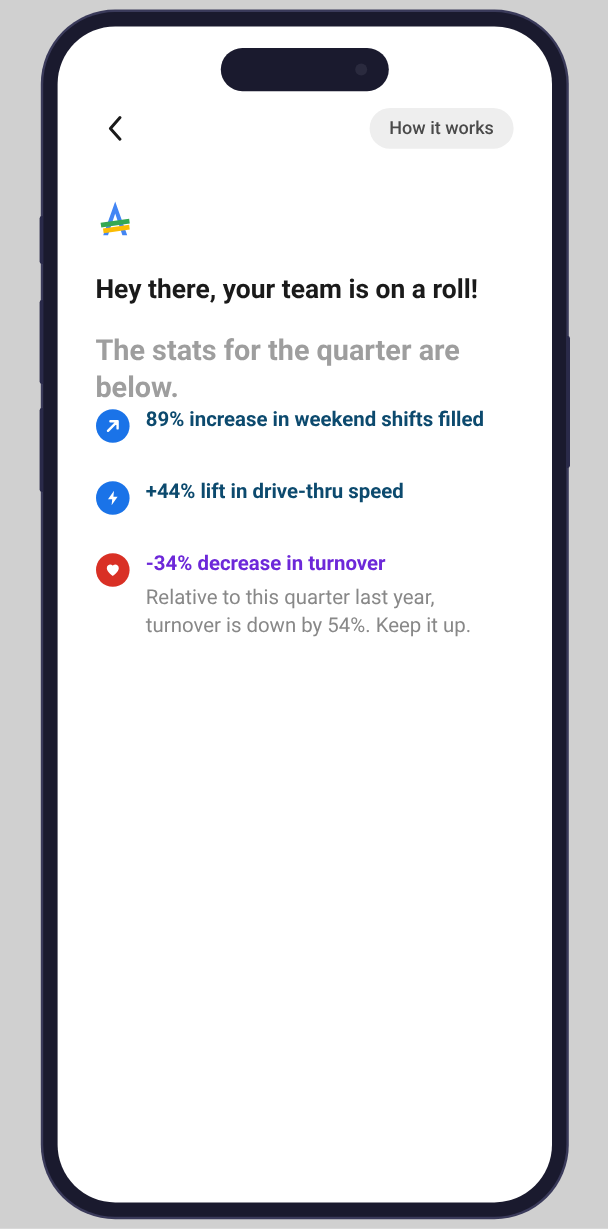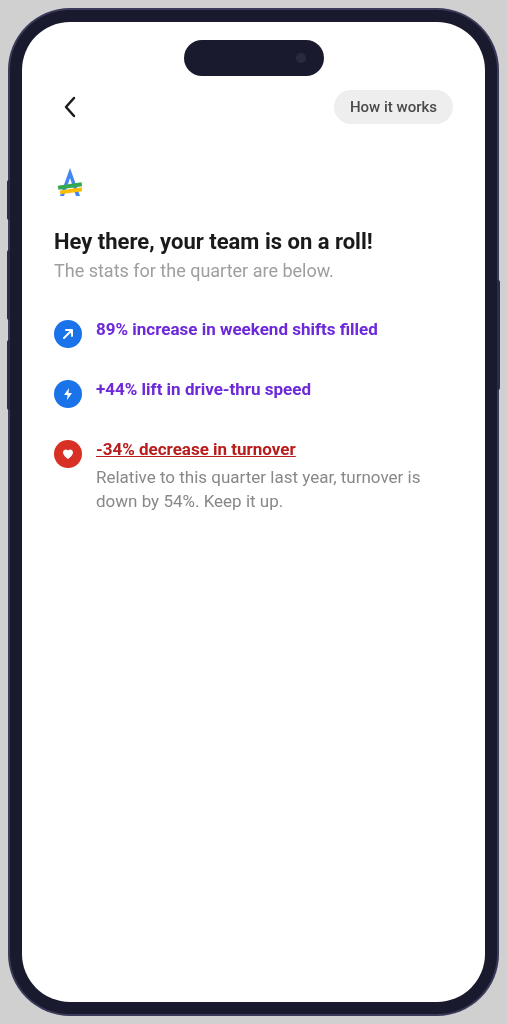--- a/index.html
+++ b/index.html
@@ -12,21 +12,21 @@
       font-family: -apple-system, BlinkMacSystemFont, 'Segoe UI', Roboto, Helvetica, Arial, sans-serif;
       background: #d0d0d0;
       display: flex;
       justify-content: center;
       align-items: center;
       min-height: 100vh;
       padding: 10px;
     }
     
     .phone-frame {
-      width: 487px;
+      width: 436px;
       height: 1004px;
       background: #1a1a2e;
       border-radius: 60px;
       padding: 12px;
       box-shadow: 0 0 0 2px #3a3a5a;
       position: relative;
     }
     
     .phone-screen {
       width: 100%;
@@ -103,29 +103,28 @@
     .logo svg {
       width: 32px;
       height: 34px;
     }
     
     .title {
       font-size: 22px;
       font-weight: 700;
       color: #1a1a1a;
       line-height: 1.3;
-      margin-bottom: 2px;
+      margin-bottom: 20px;
     }
     
     .subtitle {
-      font-size: 18px;
-      font-weight: 400;
+      font-size: 24px;
+      font-weight: 700;
       color: #9e9e9e;
       line-height: 1.3;
-      margin-bottom: 36px;
     }
     
     .stat-item {
       display: flex;
       gap: 14px;
       margin-bottom: 30px;
     }
     
     .stat-icon {
       width: 28px;
@@ -156,26 +155,25 @@
     }
     
     .stat-heading {
       font-size: 17px;
       font-weight: 700;
       line-height: 1.4;
       margin-bottom: 3px;
     }
     
     .stat-heading.blue {
+      color: #0c4a6e;
+    }
+    
+    .stat-heading.red {
       color: #6d28d9;
-    }
-    
-    .stat-heading.red {
-      color: #b91c1c;
-      text-decoration: underline;
     }
     
     .stat-description {
       font-size: 17px;
       color: #888888;
       line-height: 1.45;
     }
     
     .side-btn-left {
       position: absolute;

